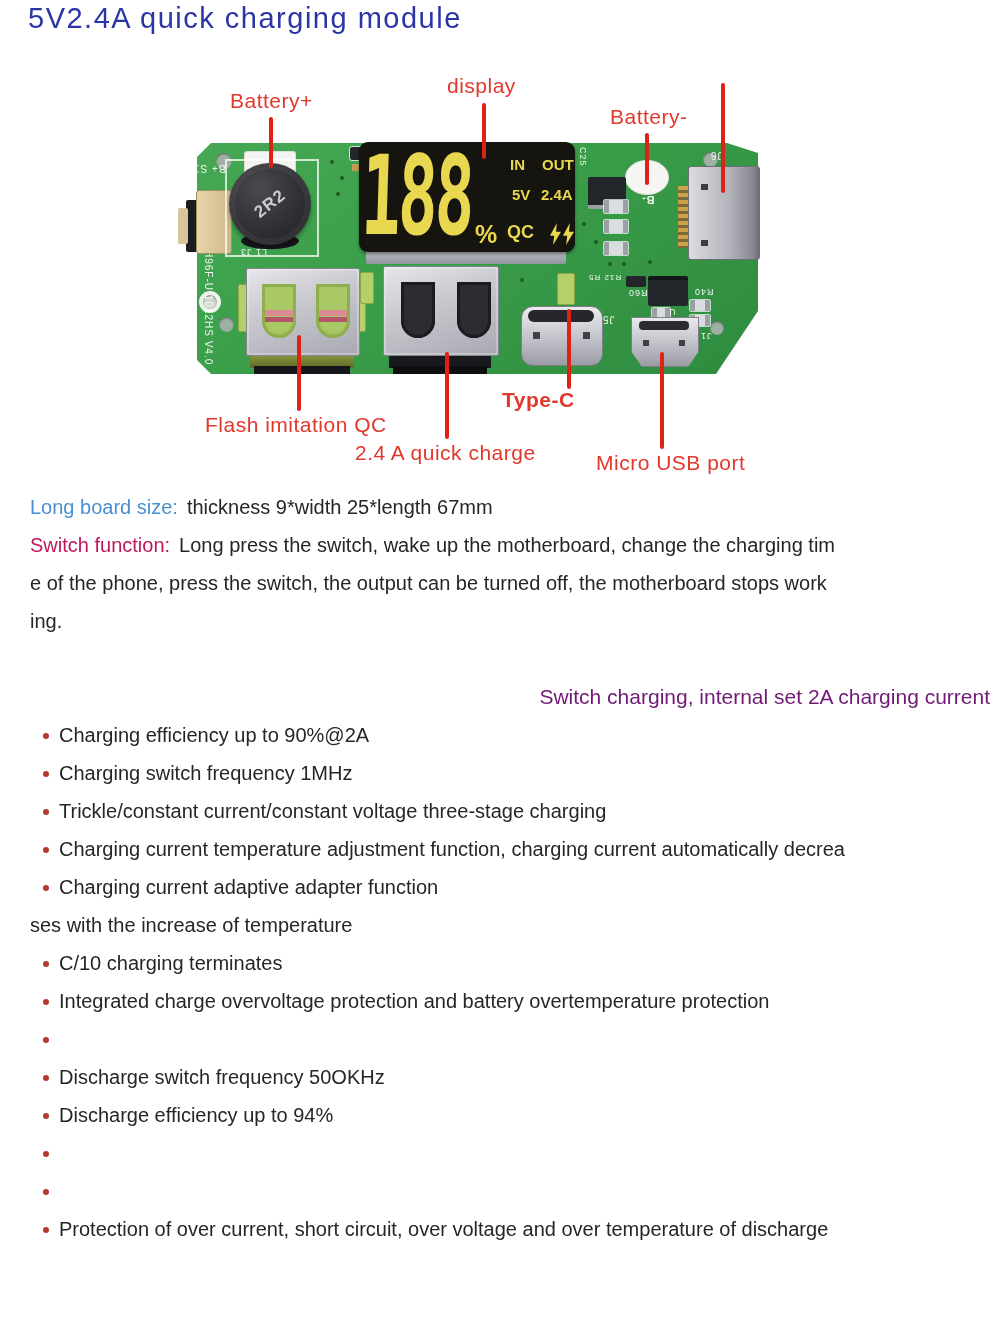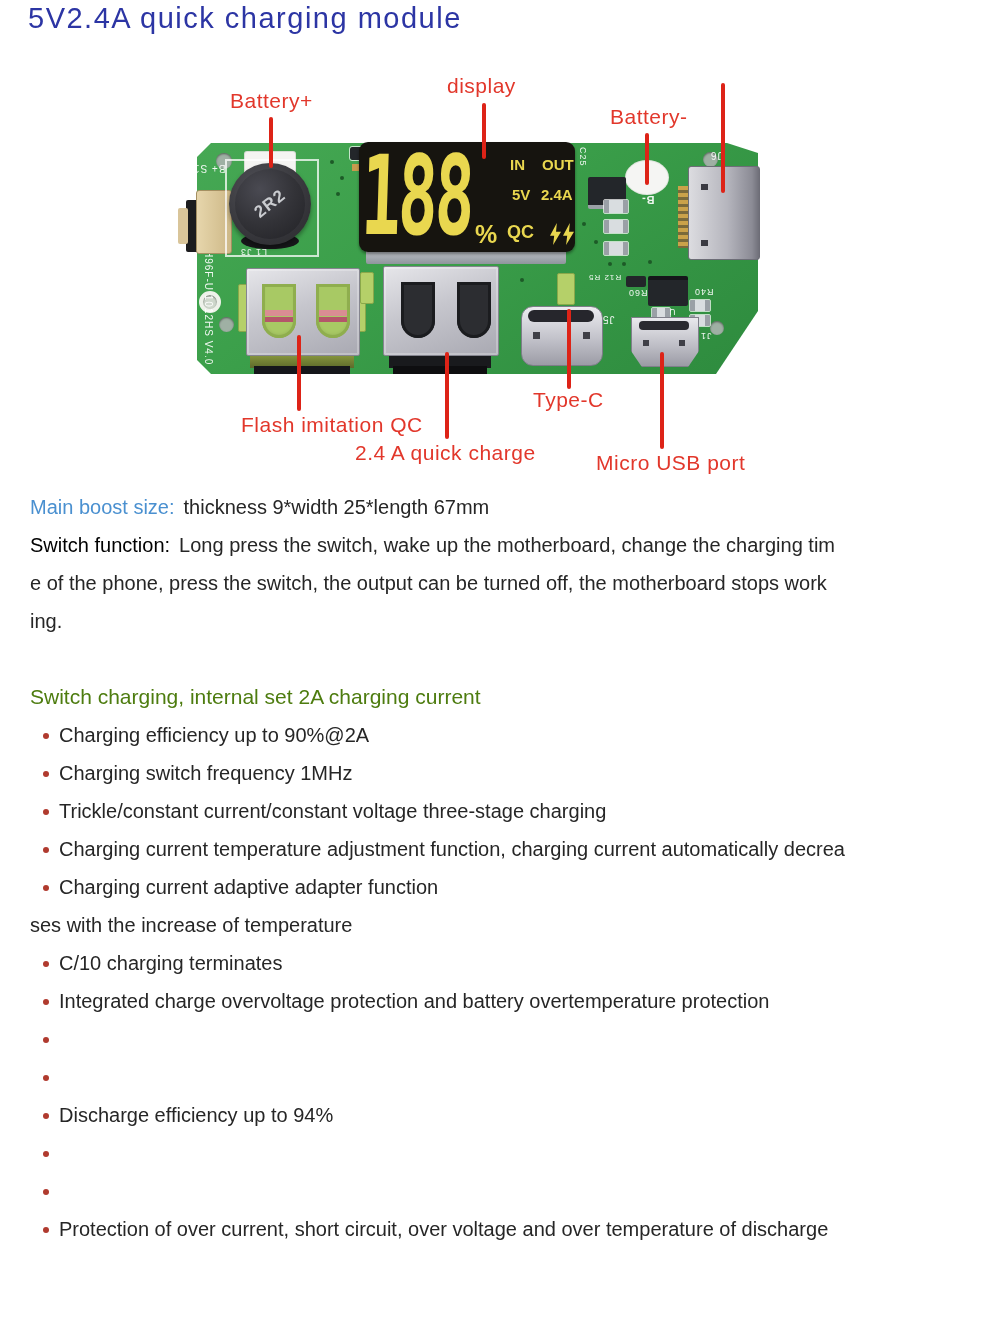--- a/index.html
+++ b/index.html
@@ -186,52 +186,52 @@
     <div class="ann-line" style="left:645px;top:133px;height:52px;"></div>
     <div class="ann-line" style="left:721px;top:83px;height:110px;"></div>
     <div class="ann-line" style="left:297px;top:335px;height:76px;"></div>
     <div class="ann-line" style="left:445px;top:352px;height:87px;"></div>
     <div class="ann-line" style="left:567px;top:309px;height:80px;"></div>
     <div class="ann-line" style="left:660px;top:352px;height:97px;"></div>
 
     <div class="ann-label" style="left:230px;top:89px;">Battery+</div>
     <div class="ann-label" style="left:447px;top:74px;">display</div>
     <div class="ann-label" style="left:610px;top:105px;">Battery-</div>
-    <div class="ann-label" style="left:533px;top:388px;">Type-C</div>
-    <div class="ann-label" style="left:205px;top:413px;margin-left:36px;">Flash imitation QC</div>
+    <div class="ann-label" style="left:502px;top:388px;font-weight:bold;">Type-C</div>
+    <div class="ann-label" style="left:205px;top:413px;">Flash imitation QC</div>
     <div class="ann-label" style="left:355px;top:441px;">2.4 A quick charge</div>
     <div class="ann-label" style="left:596px;top:451px;">Micro USB port</div>
   </div>
 
   <div class="abs" style="left:30px;top:488px;width:960px;font-size:20px;line-height:38px;white-space:nowrap;">
     <div>
-      <span style="color:#4a90d0;">Main boost size:</span><span style="margin-left:9px;margin-top:15px;">thickness 9*width 25*length 67mm</span>
+      <span style="color:#4a90d0;">Long board size:</span><span style="margin-left:9px;margin-top:15px;">thickness 9*width 25*length 67mm</span>
     </div>
     <div>
-      <span style="color:#000000;">Switch function:</span><span style="margin-left:9px;">Long press the switch, wake up the motherboard, change the charging tim</span>
+      <span style="color:#be185d;">Switch function:</span><span style="margin-left:9px;">Long press the switch, wake up the motherboard, change the charging tim</span>
     </div>
     <div>e of the phone, press the switch, the output can be turned off, the motherboard stops work</div>
     <div>ing.</div>
   </div>
 
   <div class="abs" style="left:30px;top:678px;width:960px;font-size:20px;line-height:38px;white-space:nowrap;">
     <style>
-      .f-head{color:#4d7c0f;font-size:21px;}
+      .f-head{color:#701a75;font-size:21px;text-align:right;}
       .f-line .dot{display:inline-block;width:6px;height:6px;border-radius:50%;background:#b03a2e;margin:0 10px 3px 13px;}
     </style>
     <div class="f-head">Switch charging, internal set 2A charging current</div>
     <div class="f-line"><span class="dot"></span><span>Charging efficiency up to 90%@2A</span></div>
     <div class="f-line"><span class="dot"></span><span>Charging switch frequency 1MHz</span></div>
     <div class="f-line"><span class="dot"></span><span>Trickle/constant current/constant voltage three-stage charging</span></div>
     <div class="f-line"><span class="dot"></span><span>Charging current temperature adjustment function, charging current automatically decrea</span></div>
     <div class="f-line"><span class="dot"></span><span>Charging current adaptive adapter function</span></div>
     <div class="f-line cont"><span>ses with the increase of temperature</span></div>
     <div class="f-line"><span class="dot"></span><span>C/10 charging terminates</span></div>
     <div class="f-line"><span class="dot"></span><span>Integrated charge overvoltage protection and battery overtemperature protection</span></div>
     <div class="f-line"><span class="dot"></span></div>
-    <div class="f-line"><span class="dot"></span></div>
+    <div class="f-line"><span class="dot"></span><span>Discharge switch frequency 50OKHz</span></div>
     <div class="f-line"><span class="dot"></span><span>Discharge efficiency up to 94%</span></div>
     <div class="f-line"><span class="dot"></span></div>
     <div class="f-line"><span class="dot"></span></div>
     <div class="f-line"><span class="dot"></span><span>Protection of over current, short circuit, over voltage and over temperature of discharge</span></div>
   </div>
 
 </div>
 
 </body></html>

